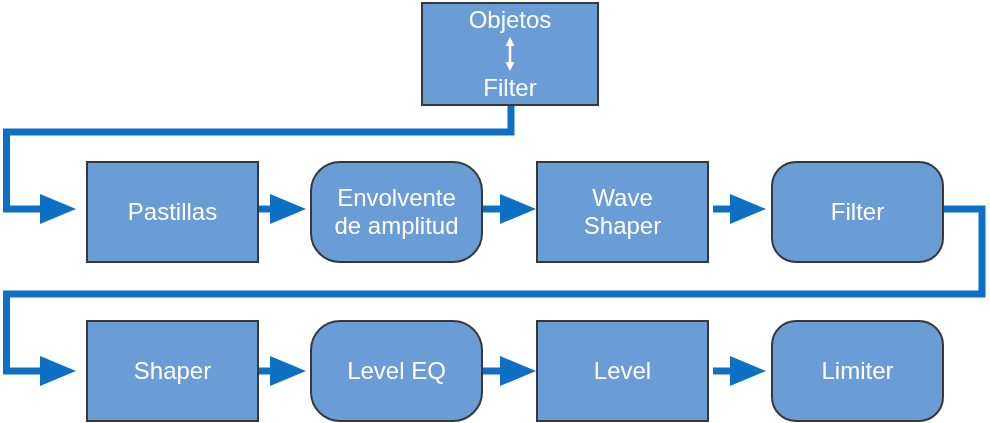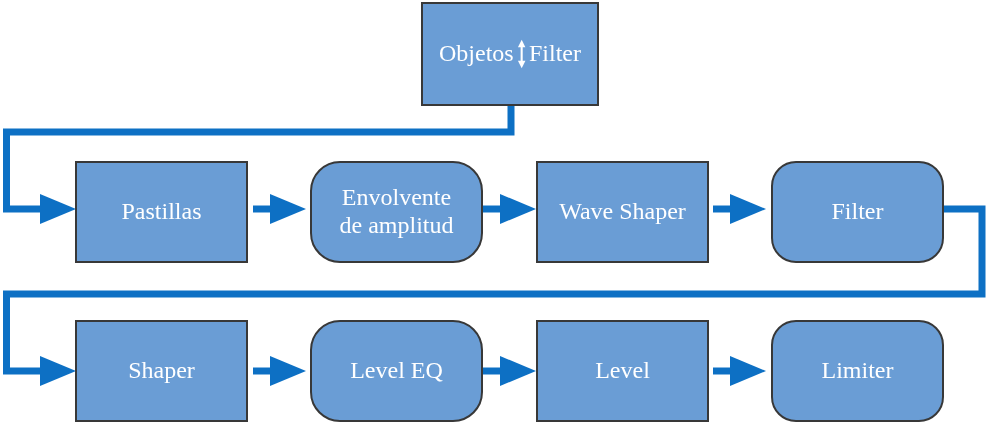--- a/index.html
+++ b/index.html
@@ -30,33 +30,32 @@
     stroke-linejoin: miter;
   }
   .head { fill: var(--connector-blue); stroke: none; }
   .node {
     position: absolute;
     box-sizing: border-box;
     background: var(--box-fill);
     border: 2px solid var(--box-border);
     color: var(--box-text);
     display: flex;
-    flex-direction: row;
+    flex-direction: column;
     align-items: center;
     justify-content: center;
     text-align: center;
     font-size: 24px;
     line-height: 1.15;
     padding: 0 16px;
-    font-family: Liberation Serif, serif;
   }
   .node.row { width: 173px; height: 102px; }
   .row1 { top: 161px; }
   .row2 { top: 320px; }
-  .c1 { left: 75px; }
+  .c1 { left: 86px; }
   .c2 { left: 310px; border-radius: 30px; }
   .c3 { left: 536px; }
   .c4 { left: 771px; border-radius: 25px; }
   .source {
     left: 421px; top: 2px;
     width: 178px; height: 104px;
     gap: 1px;
   }
   .updown { display: block; margin: 2px 0; }
   .updown .stroke { stroke: var(--box-text); }

